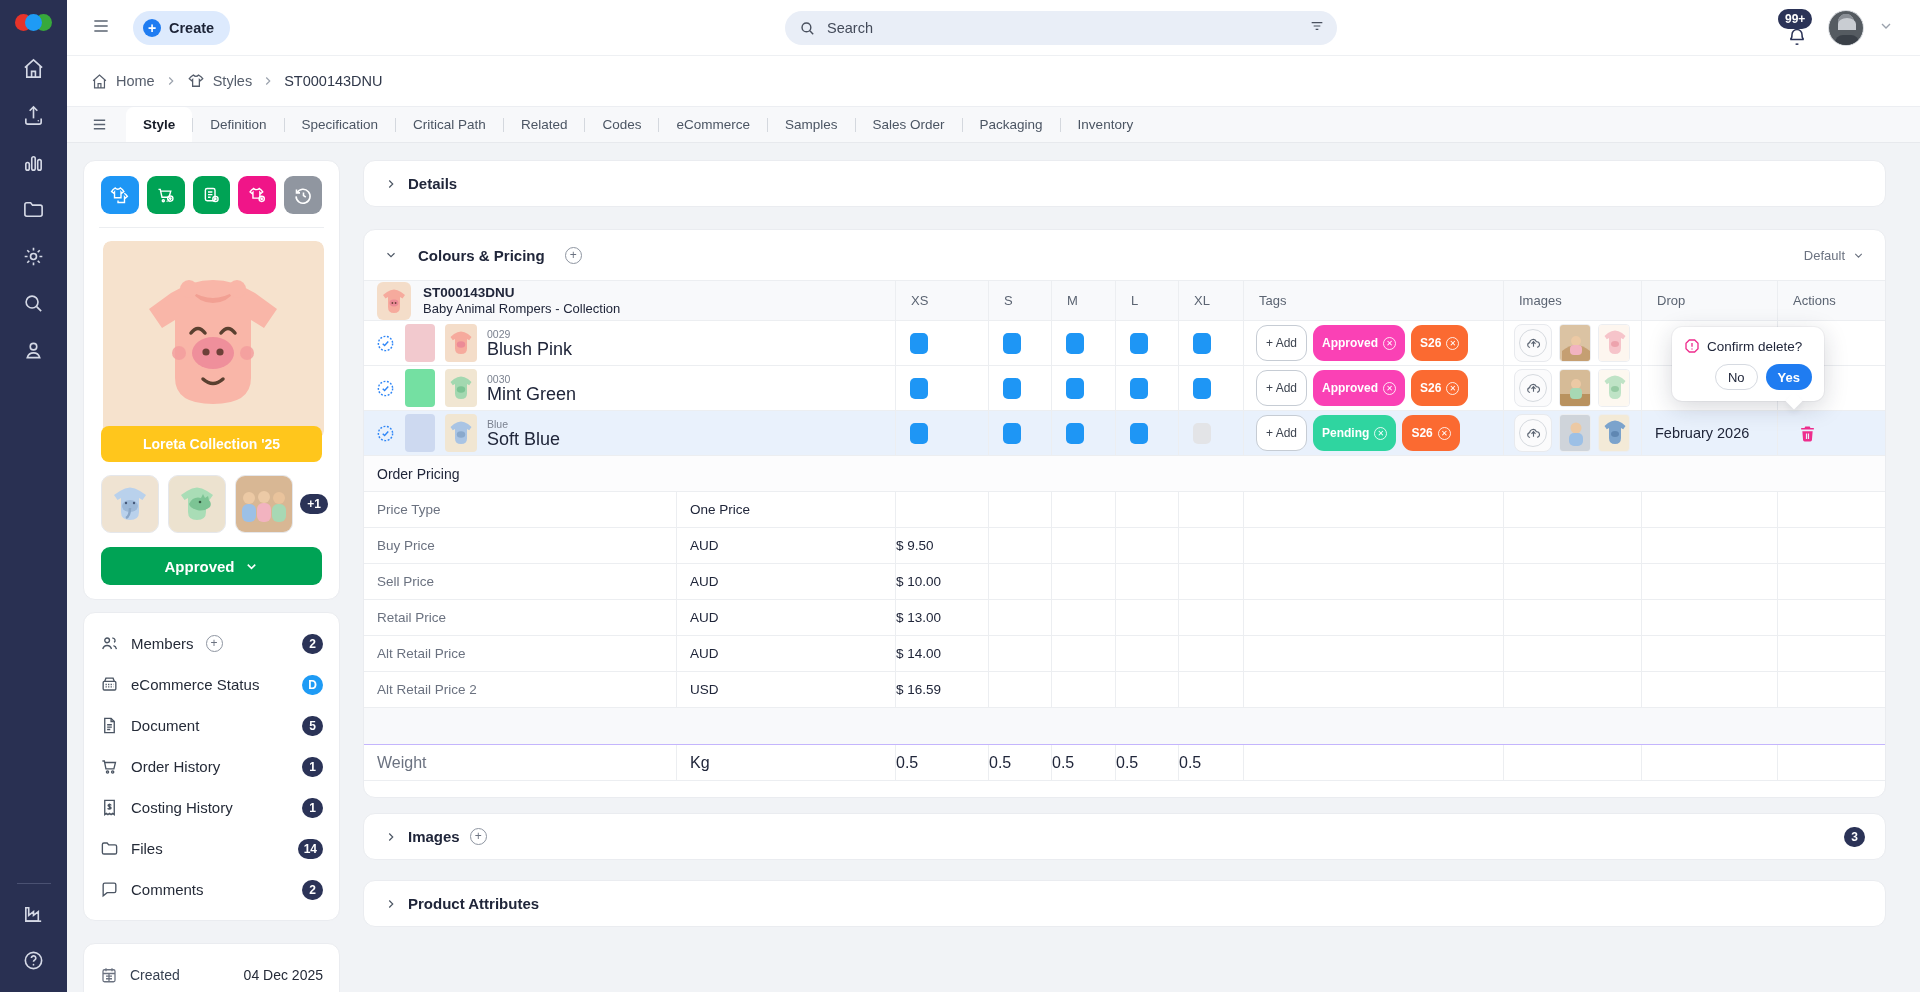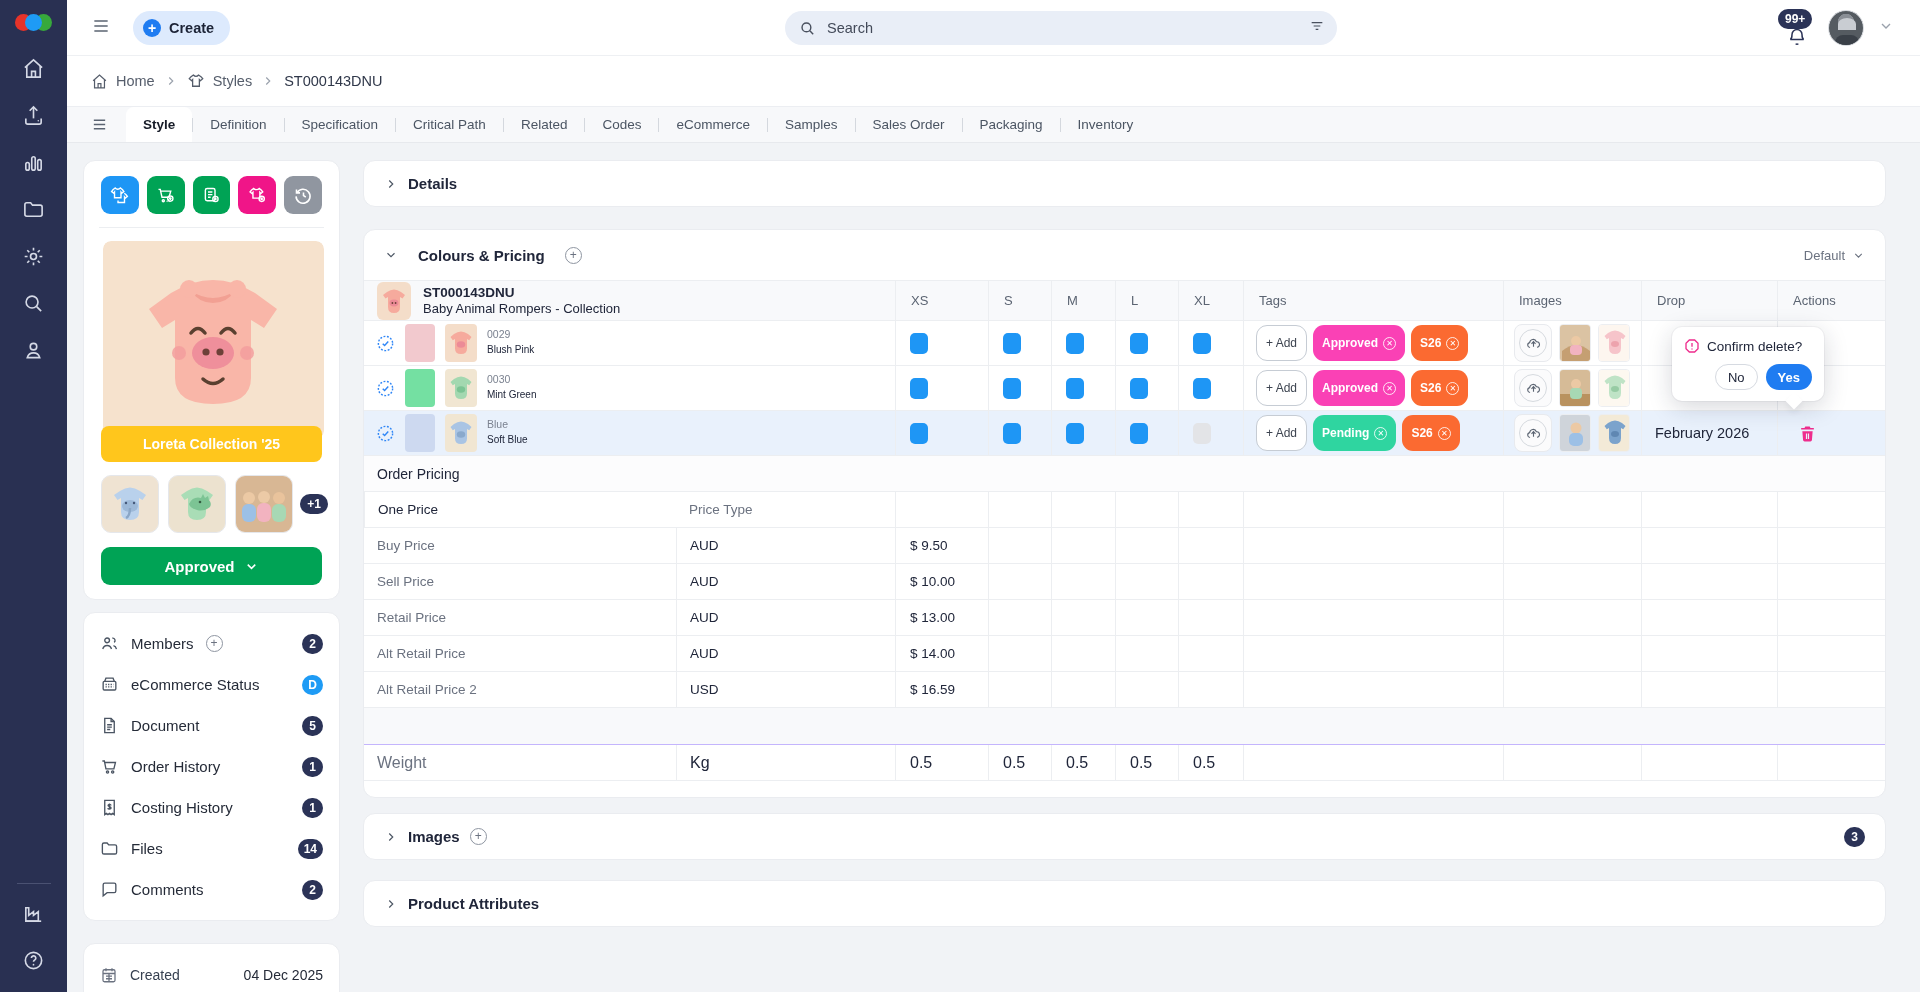--- a/index.html
+++ b/index.html
@@ -112,42 +112,42 @@
   .head-style .num { font-size:13.5px; font-weight:700; color:#20263a; line-height:17px; }
   .head-style .nm { font-size:13px; color:#20263a; line-height:16px; }
 
   .colour-row { height:45px; border-top:1px solid #eceef1; }
   .colour-row.selected { background:#e9f1fc; }
   .colour-row .cell.first { padding-left:12px; gap:10px; }
   .rowcheck { color:#2f86f6; display:flex; cursor:pointer; }
   .swatch { width:30px; height:38px; border-radius:4px; flex-shrink:0; }
   .row-thumb { width:32px; height:38px; border-radius:4px; overflow:hidden; flex-shrink:0; }
   .colour-code { font-size:10.5px; color:#7b8290; line-height:13px; }
-  .colour-name { font-size:10px; color:#20263a; line-height:17px; }
+  .colour-name { font-size:18px; color:#20263a; line-height:17px; }
   .sizebox { width:18px; height:21px; border-radius:5px; background:#1e96f5; margin-left:14px; cursor:pointer; }
   .sizebox.off { background:#e3e4e7; }
   .tags-cell { gap:6px; padding-left:12px; }
   .tag { height:36px; border-radius:11px; display:inline-flex; align-items:center; gap:5px; padding:0 9px; font-size:12px; font-weight:700; color:#fff; cursor:pointer; white-space:nowrap; }
   .tag-add { border:1px solid #c6ccd4; color:#3d4450; font-weight:400; background:#fff; }
   .tag-magenta { background:#fa41b5; } .tag-orange { background:#fb6a31; } .tag-teal { background:#2fd5a0; }
   .tag-x { width:13px; height:13px; border:1px solid rgba(255,255,255,.85); border-radius:50%; font-size:8px; line-height:11px; text-align:center; font-weight:400; }
   .imgs-cell { gap:7px; padding-left:10px; }
   .upload-btn { width:38px; height:38px; border-radius:8px; border:1px solid #e8eaee; background:#fbfbfc; display:flex; align-items:center; justify-content:center; cursor:pointer; }
   .upload-inner { width:28px; height:28px; border-radius:50%; border:1px solid #d6dadf; display:flex; align-items:center; justify-content:center; color:#5b6472; }
   .mini-img { width:32px; height:38px; border-radius:4px; overflow:hidden; cursor:pointer; border:1px solid #eceef1; }
   .drop-cell { font-size:14.5px; color:#20263a; padding-left:13px; }
   .actions-cell { padding-left:20px; }
   .trash { color:#ee2d8d; cursor:pointer; display:flex; }
 
   .op-label-row { height:36px; border-top:1px solid #eceef1; background:#fcfcfd; display:flex; align-items:center; padding-left:13px; font-size:14px; color:#20263a; }
   .pr-row { height:36px; border-top:1px solid #eceef1; }
   .pr-row .cell { font-size:13.5px; }
   .pr-label { color:#6b7280; padding-left:13px; }
   .pr-col2 { color:#20263a; padding-left:13px; }
-  .pr-value { color:#20263a; padding-left:14px; cursor:text; }
+  .pr-value { color:#20263a; padding-left:0; cursor:text; }
   .gap-row { height:37px; border-top:1px solid #eceef1; background:#f8f9fb; }
   .weight-row { height:36px; border-top:1px solid #c4b5fd; }
   .card-bottom-pad { height:17px; border-top:1px solid #eceef1; }
 
   
   .popup { position:absolute; left:1672px; top:327px; width:152px; background:#fff; border-radius:10px; box-shadow:0 6px 24px rgba(25,32,56,.18), 0 0 0 1px rgba(25,32,56,.04); padding:11px 12px 11px; z-index:30; }
   .popup::after { content:""; position:absolute; right:24px; bottom:-6px; width:12px; height:12px; background:#fff; transform:rotate(45deg); box-shadow:3px 3px 6px rgba(25,32,56,.06); }
   .popup-head { display:flex; align-items:center; gap:7px; }
   .popup-title { font-size:13.5px; color:#20263a; white-space:nowrap; }
   .popup-btns { display:flex; justify-content:flex-end; gap:8px; margin-top:10px; }
@@ -771,22 +771,22 @@
                   <svg width="19" height="19" viewBox="0 0 24 24" fill="currentColor">
                     <path d="M9.2 3h5.6l1 2H20v2H4V5h4.2zM5.5 9h13l-.9 11.2A2 2 0 0115.6 22H8.4a2 2 0 01-2-1.8zM10 12v7h1.5v-7zm2.5 0v7H14v-7z"></path>
                   </svg>
                 </span>
             </div>
           </div>
 
           <div class="op-label-row">Order Pricing</div>
 
           <div class="pr-grid pr-row">
+            <div class="cell first pr-label">Price Type</div>
             <div class="cell pr-col2">One Price</div>
-            <div class="cell first pr-label">Price Type</div>
             <div class="cell pr-value"></div>
             <div class="cell"></div>
               <div class="cell"></div>
               <div class="cell"></div>
               <div class="cell"></div>
               <div class="cell"></div>
               <div class="cell"></div>
               <div class="cell"></div>
               <div class="cell"></div>
           </div>

